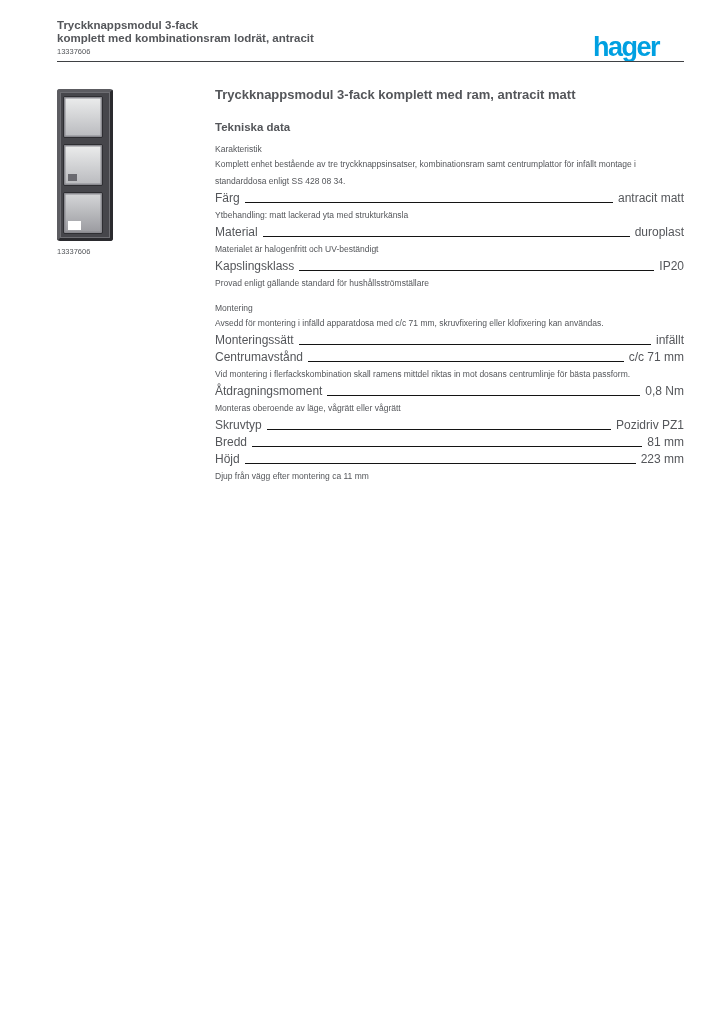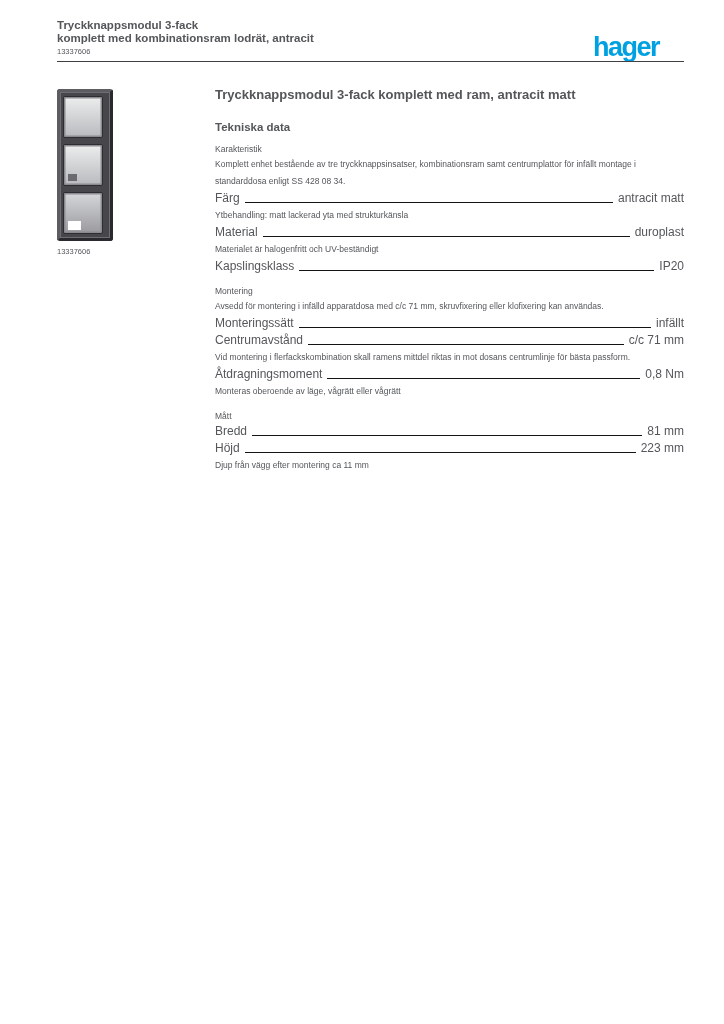--- a/index.html
+++ b/index.html
@@ -96,20 +96,21 @@
             <span class="lbl">Material</span>
             <span class="leader"></span>
             <span class="val">duroplast</span>
           </div>
           <div class="rowtext">Materialet är halogenfritt och UV-beständigt</div>
           <div class="row">
             <span class="lbl">Kapslingsklass</span>
             <span class="leader"></span>
             <span class="val">IP20</span>
           </div>
+          <div class="rowtext">Provad enligt gällande standard för hushållsströmställare</div>
         </div>
         <div class="section">
           <h3>Montering</h3>
           <div class="rowtext">Avsedd för montering i infälld apparatdosa med c/c 71 mm, skruvfixering eller klofixering kan användas.</div>
           <div class="row">
             <span class="lbl">Monteringssätt</span>
             <span class="leader"></span>
             <span class="val">infällt</span>
           </div>
           <div class="row">
@@ -117,23 +118,27 @@
             <span class="leader"></span>
             <span class="val">c/c 71 mm</span>
           </div>
           <div class="rowtext">Vid montering i flerfackskombination skall ramens mittdel riktas in mot dosans centrumlinje för bästa passform.</div>
           <div class="row">
             <span class="lbl">Åtdragningsmoment</span>
             <span class="leader"></span>
             <span class="val">0,8 Nm</span>
           </div>
           <div class="rowtext">Monteras oberoende av läge, vågrätt eller vågrätt</div>
+          <div class="row">
+            <span class="lbl">Skruvtyp</span>
+            <span class="leader"></span>
+            <span class="val">Pozidriv PZ1</span>
+          </div>
         </div>
         <div class="section">
-          <h3>Mått</h3>
           <div class="row">
             <span class="lbl">Bredd</span>
             <span class="leader"></span>
             <span class="val">81 mm</span>
           </div>
           <div class="row">
             <span class="lbl">Höjd</span>
             <span class="leader"></span>
             <span class="val">223 mm</span>
           </div>

